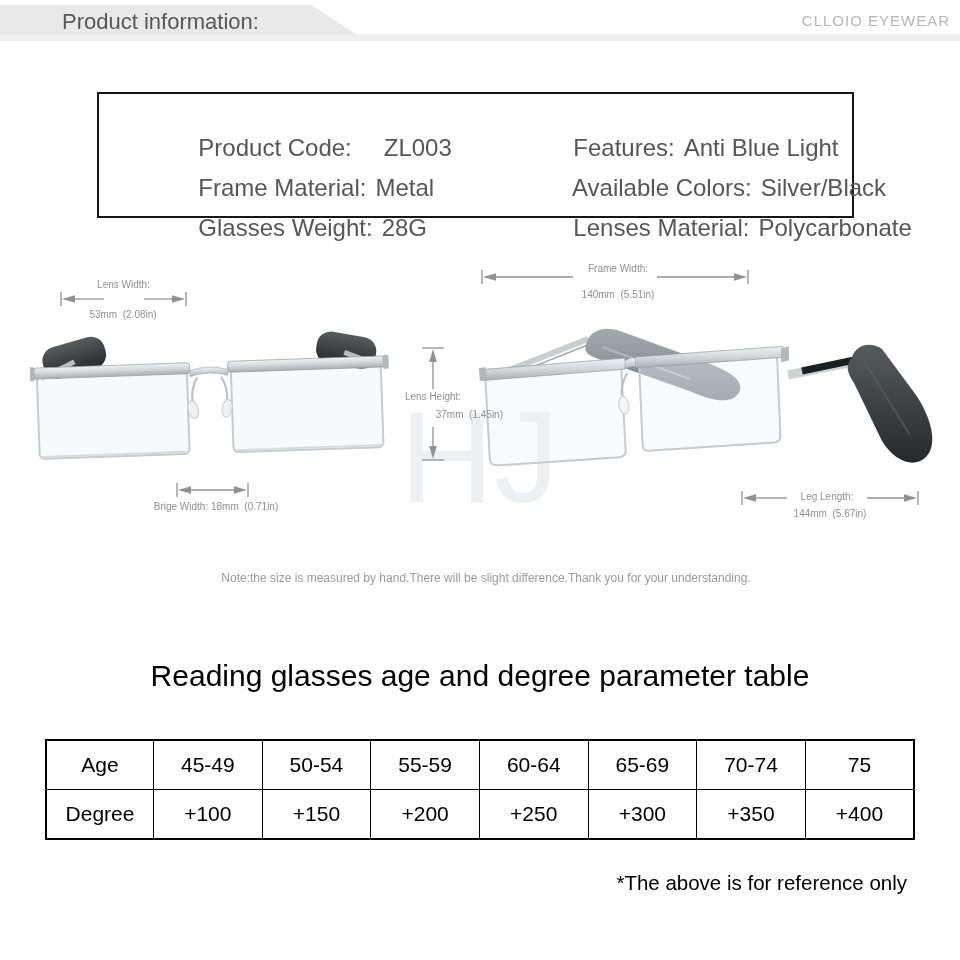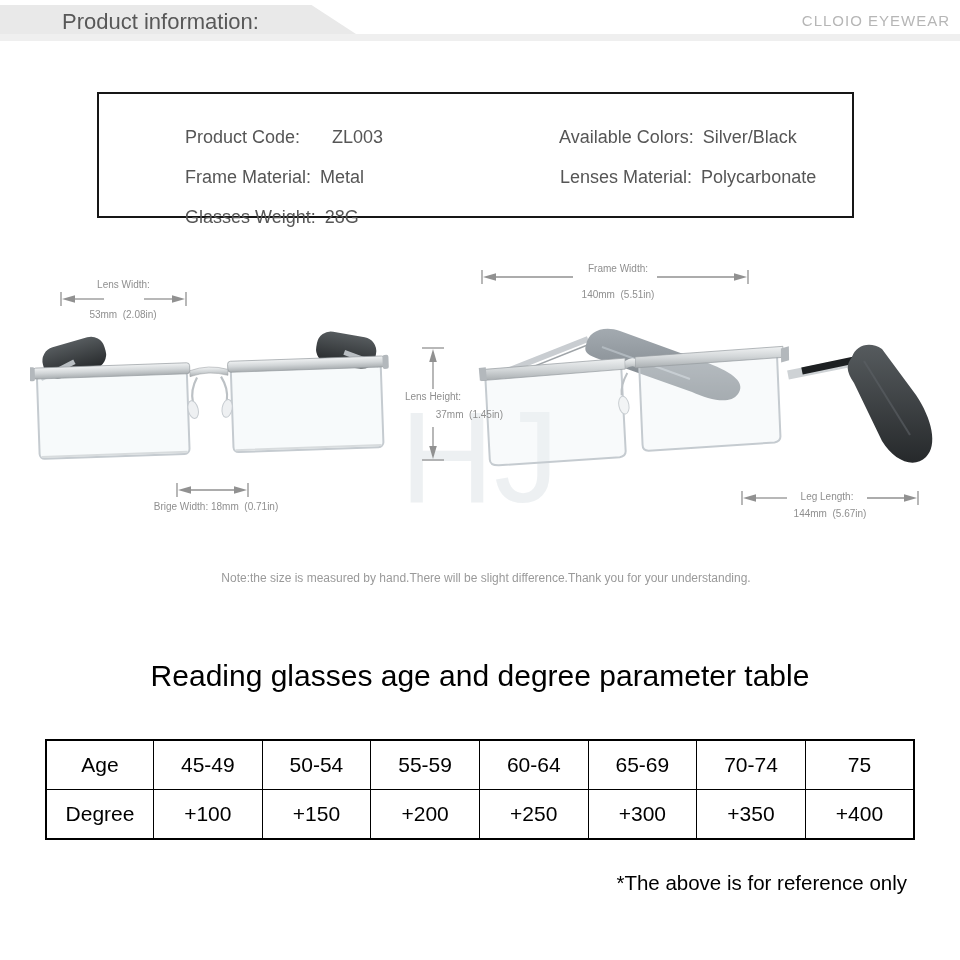--- a/index.html
+++ b/index.html
@@ -12,21 +12,21 @@
           clip-path:polygon(0 0, 87.5% 0, 100% 100%, 0 100%);}
   .ribbon-strip{position:absolute;left:0;top:34px;width:960px;height:7px;background:#efefef;}
   .page-title{position:absolute;left:62px;top:9px;font-size:22px;color:#585858;}
   .brand{position:absolute;right:10px;top:12px;font-size:15px;letter-spacing:1px;color:#b6b6b6;}
 
   
   .spec-box{position:absolute;left:97px;top:92px;width:753px;height:122px;border:2px solid #161616;background:#fff;}
   .spec-col{position:absolute;top:12px;}
   .spec-col.left{left:46px;}
   .spec-col.right{left:421px;}
-  .spec-row{height:23px;margin-bottom:17px;font-size:18px;color:#565656;white-space:pre;}
+  .spec-row{height:23px;margin-bottom:17px;font-size:24px;color:#565656;white-space:pre;}
   .spec-value{margin-left:9px;}
   .spec-row.wide-gap .spec-value{margin-left:32px;}
 
   
   .dim{position:absolute;color:#8f8f8f;font-size:10px;text-align:center;white-space:pre;line-height:16px;}
   .dim-arrow line, .dim-arrow polyline{stroke:#919191;stroke-width:1.3;}
   .dim-arrow polygon{fill:#919191;}
 
   
   .wm-reg{position:absolute;left:676px;top:362px;width:23px;height:23px;border:1.5px solid #dadada;
@@ -63,20 +63,23 @@
         <span class="spec-label">Product Code:</span><span class="spec-value">ZL003</span>
       </div>
       <div class="spec-row">
         <span class="spec-label">Frame Material:</span><span class="spec-value">Metal</span>
       </div>
       <div class="spec-row">
         <span class="spec-label">Glasses Weight:</span><span class="spec-value">28G</span>
       </div>
     </div>
     <div class="spec-col right">
+      <div class="spec-row">
+        <span class="spec-label">Features:</span><span class="spec-value">Anti Blue Light</span>
+      </div>
       <div class="spec-row">
         <span class="spec-label">Available Colors:</span><span class="spec-value">Silver/Black</span>
       </div>
       <div class="spec-row">
         <span class="spec-label">Lenses Material:</span><span class="spec-value">Polycarbonate</span>
       </div>
     </div>
   </div>
 
   <div class="wm-hj">HJ</div>

